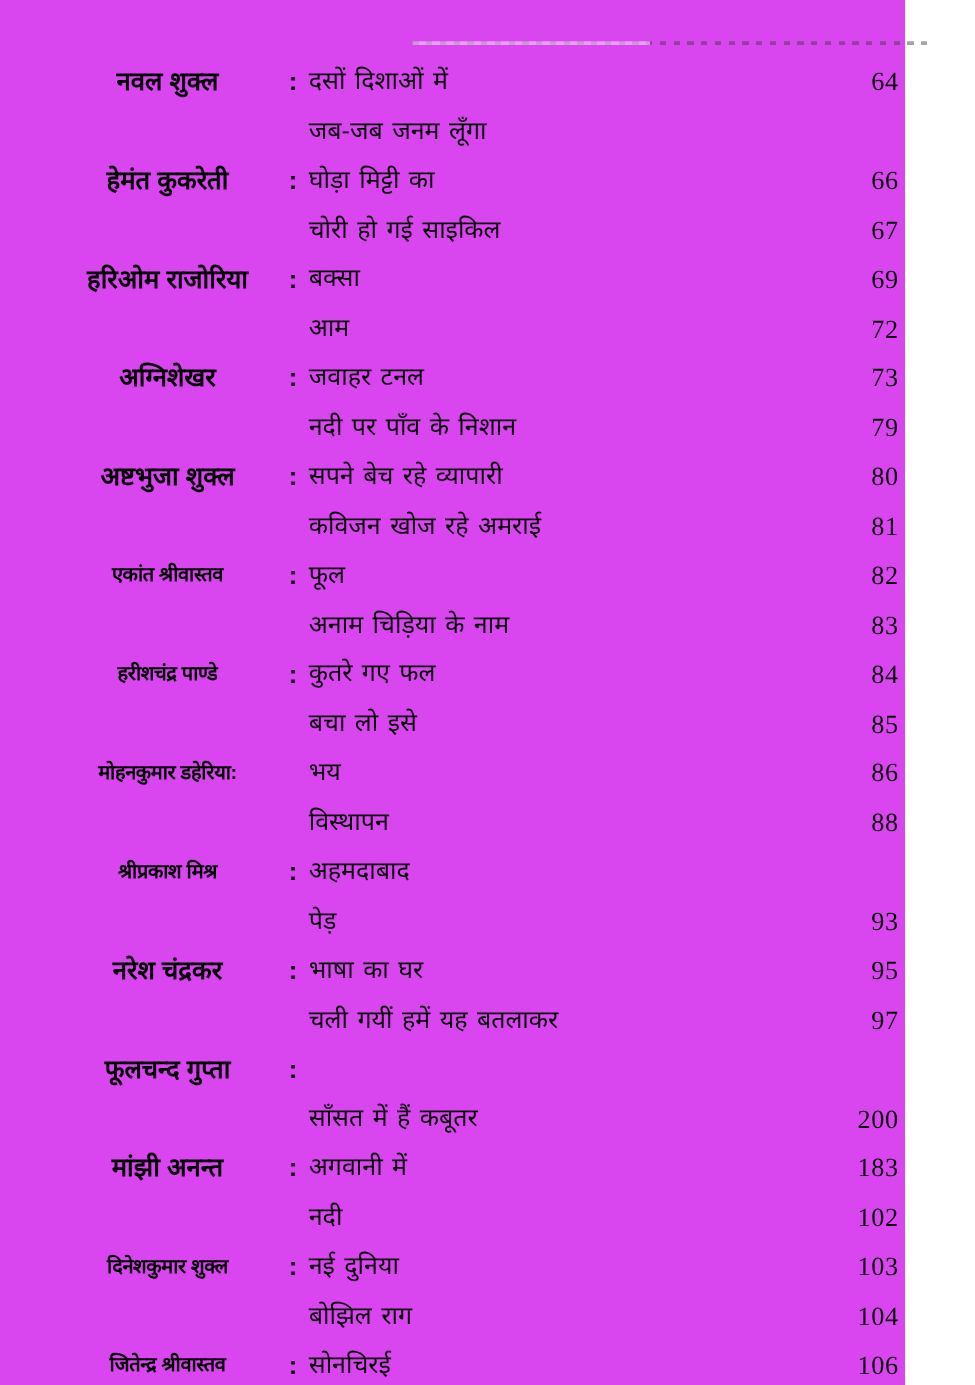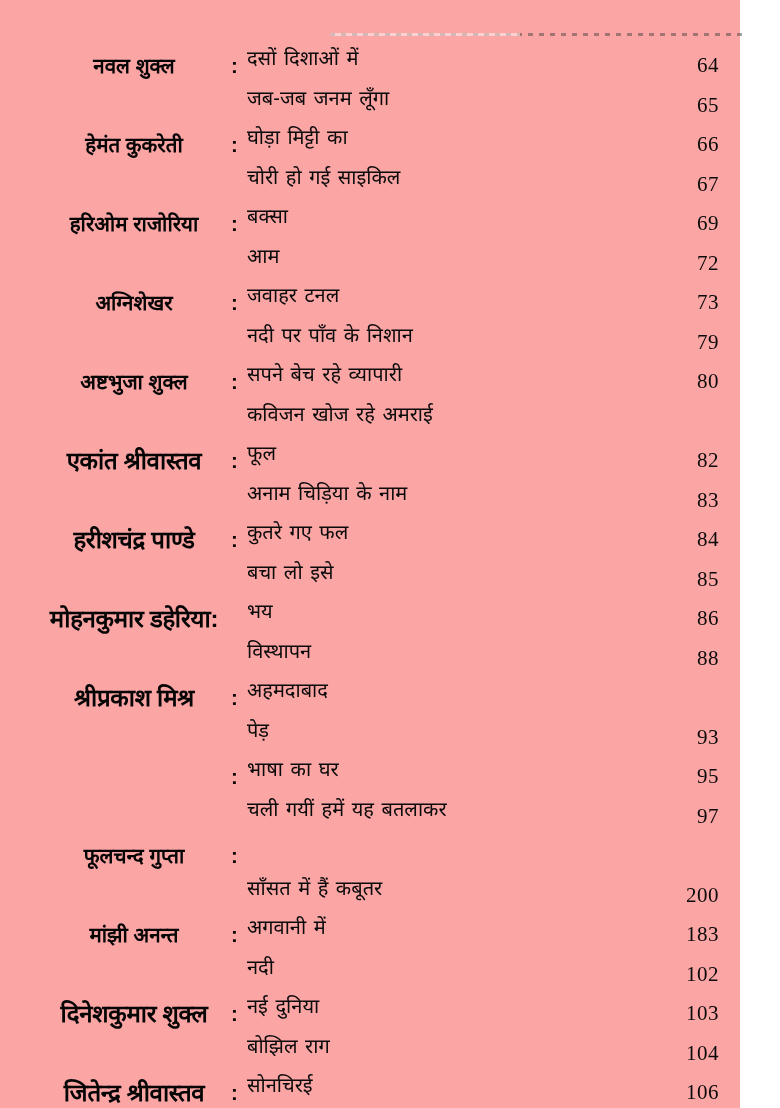--- a/index.html
+++ b/index.html
@@ -13,22 +13,21 @@
     font-family: "Liberation Sans", "DejaVu Sans", sans-serif;
     color: #000000;
     position: relative;
     overflow: hidden;
   }
 
   #page {
     position: relative;
     width: 724px;
     height: 1108px;
-    background: #fca5a5;
-    padding-left: 16px;
+    background: #d946ef;
   }
 
   
   #scan-artifact {
     position: absolute;
     left: 330px;
     top: 33px;
     width: 415px;
     height: 3px;
     background-image: repeating-linear-gradient(
@@ -84,21 +83,21 @@
   .author-name {
     font-family: "Liberation Sans", "DejaVu Sans", sans-serif;
     font-weight: bold;
     font-size: 20.5px;
     line-height: 1.25;
     letter-spacing: 0px;
     white-space: nowrap;
     color: #050505;
   }
   .author-cell.tight .author-name {
-    font-size: 24px;
+    font-size: 16px;
     letter-spacing: -0.3px;
   }
 
   .colon {
     position: absolute;
     left: 231px;
     top: 0;
     height: 39.5px;
     display: flex;
     align-items: center;
@@ -107,20 +106,21 @@
     color: #050505;
     font-family: "Liberation Sans", "DejaVu Sans", sans-serif;
   }
 
   .title-cell {
     position: absolute;
     left: 247px;
     top: 0;
     height: 39.5px;
     display: flex;
+    align-items: center;
     width: 430px;
   }
   .poem-title {
     font-family: "Liberation Sans", "DejaVu Sans", sans-serif;
     font-weight: normal;
     font-size: 20px;
     line-height: 1.25;
     white-space: nowrap;
     color: #0a0a0a;
     word-spacing: 2px;
@@ -162,23 +162,20 @@
           </div>
           <div class="page-cell">
             <span class="page-num">64</span>
           </div>
         </div>
         <div class="toc-line">
           <div class="author-cell"></div>
           <div class="title-cell">
             <span class="poem-title">जब-जब जनम लूँगा</span>
           </div>
-          <div class="page-cell">
-            <span class="page-num">65</span>
-          </div>
         </div>
       </div>
       <div class="toc-entry">
         <div class="toc-line">
           <div class="author-cell">
             <span class="author-name">हेमंत कुकरेती</span>
           </div>
           <div class="colon">:</div>
           <div class="title-cell">
             <span class="poem-title">घोड़ा मिट्टी का</span>
@@ -254,20 +251,23 @@
           </div>
           <div class="page-cell">
             <span class="page-num">80</span>
           </div>
         </div>
         <div class="toc-line">
           <div class="author-cell"></div>
           <div class="title-cell">
             <span class="poem-title">कविजन खोज रहे अमराई</span>
           </div>
+          <div class="page-cell">
+            <span class="page-num">81</span>
+          </div>
         </div>
       </div>
       <div class="toc-entry">
         <div class="toc-line">
           <div class="author-cell tight">
             <span class="author-name">एकांत श्रीवास्तव</span>
           </div>
           <div class="colon">:</div>
           <div class="title-cell">
             <span class="poem-title">फूल</span>
@@ -346,20 +346,23 @@
           <div class="title-cell">
             <span class="poem-title">पेड़</span>
           </div>
           <div class="page-cell">
             <span class="page-num">93</span>
           </div>
         </div>
       </div>
       <div class="toc-entry">
         <div class="toc-line">
+          <div class="author-cell">
+            <span class="author-name">नरेश चंद्रकर</span>
+          </div>
           <div class="colon">:</div>
           <div class="title-cell">
             <span class="poem-title">भाषा का घर</span>
           </div>
           <div class="page-cell">
             <span class="page-num">95</span>
           </div>
         </div>
         <div class="toc-line">
           <div class="author-cell"></div>

